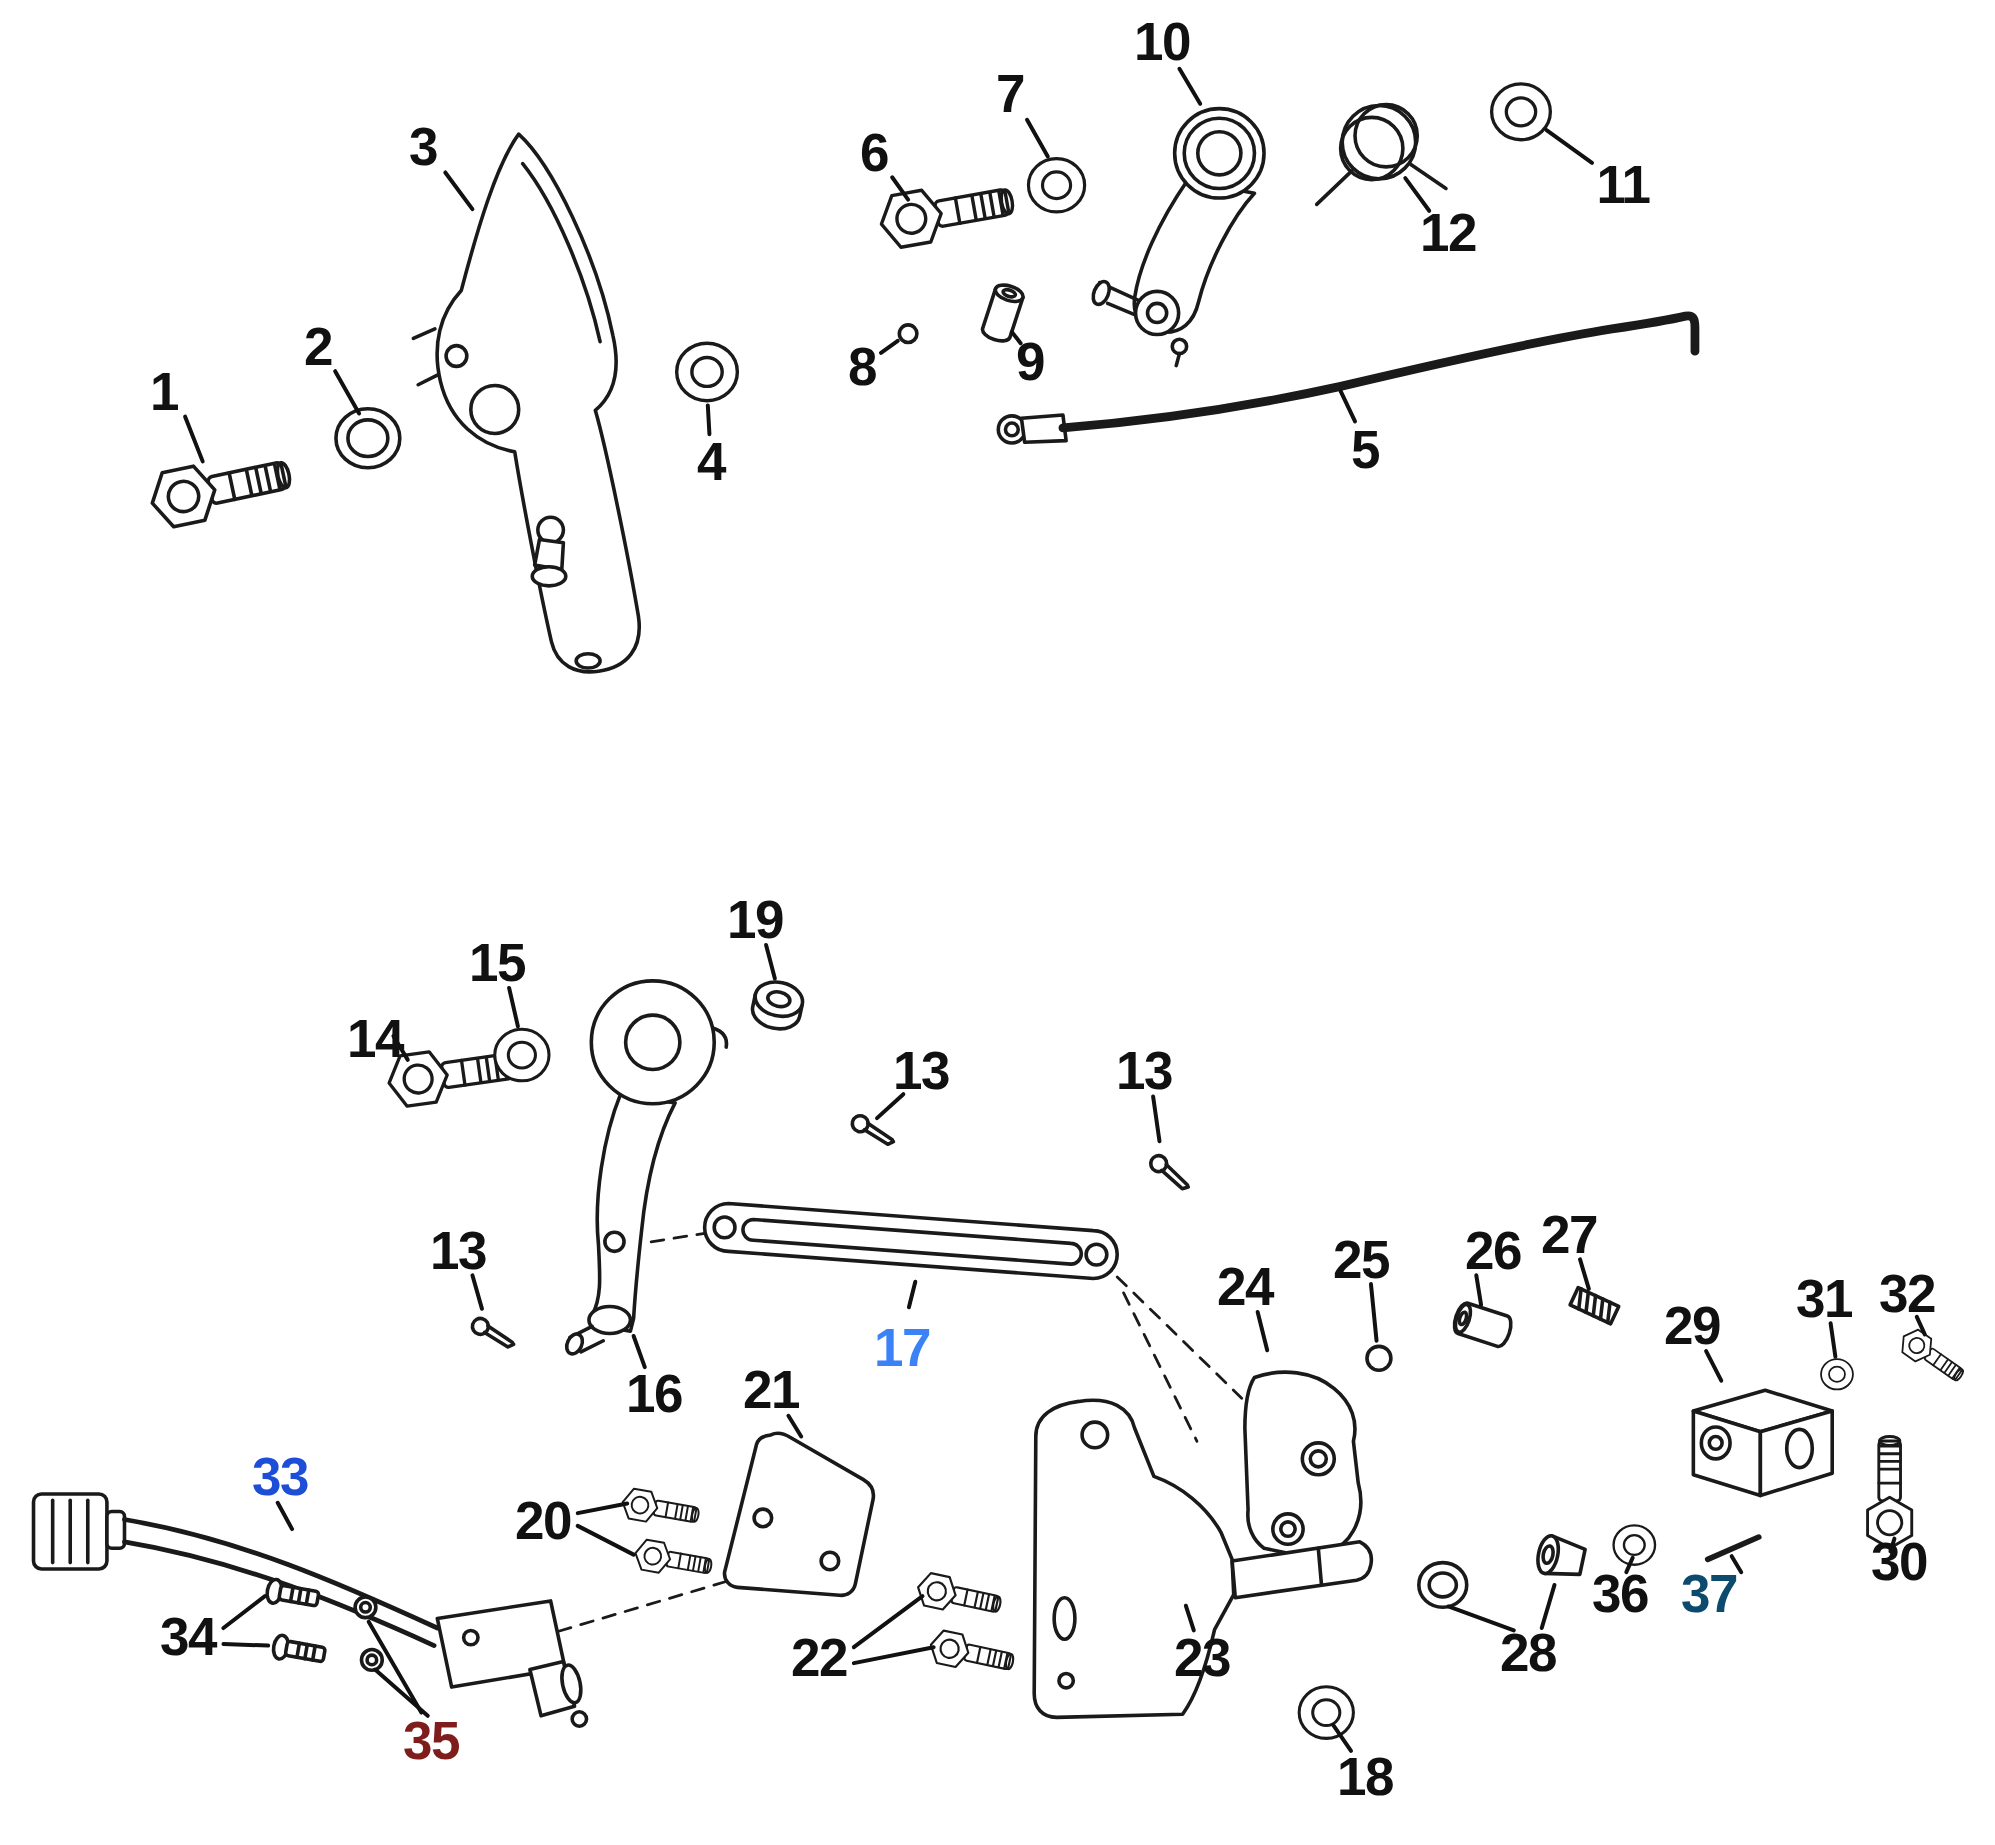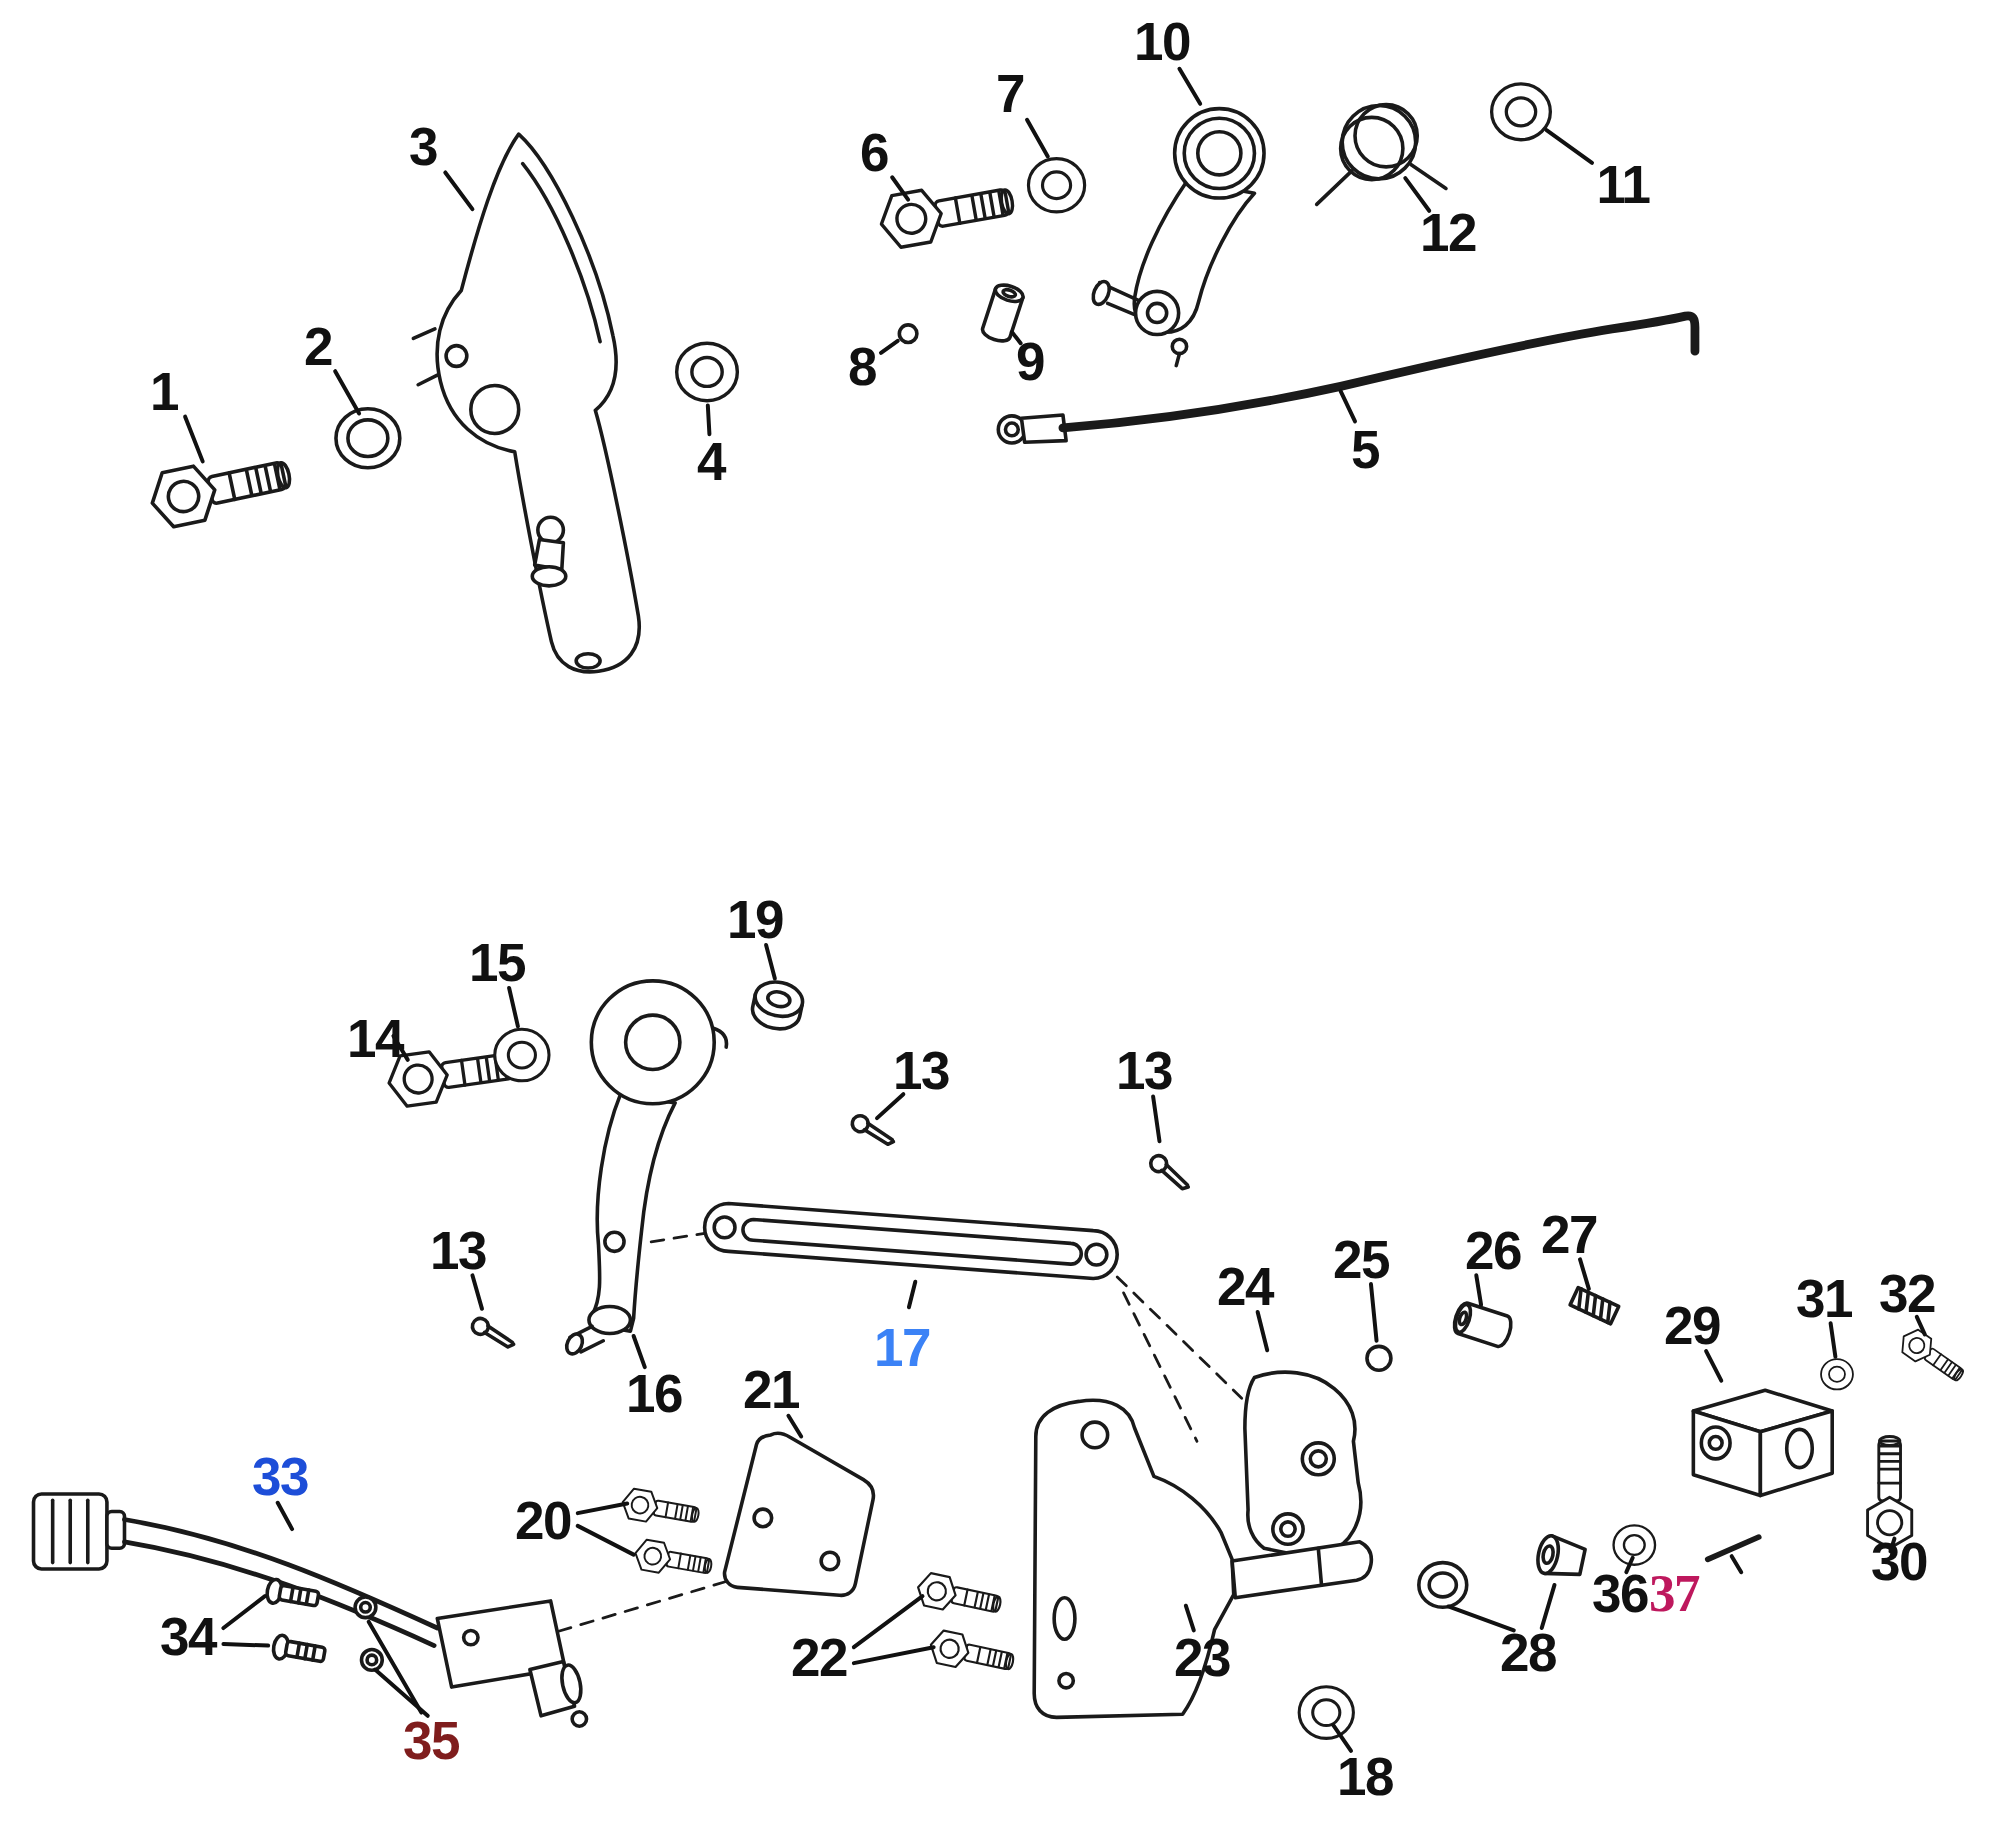--- a/index.html
+++ b/index.html
@@ -402,15 +402,15 @@
     <div class="callout" style="left: 1569px; top: 1234px; color: rgb(17, 17, 17);">27</div>
     <div class="callout" style="left: 1528px; top: 1652px; color: rgb(17, 17, 17);">28</div>
     <div class="callout" style="left: 1692px; top: 1325px; color: rgb(17, 17, 17);">29</div>
     <div class="callout" style="left: 1899px; top: 1561px; color: rgb(17, 17, 17);">30</div>
     <div class="callout" style="left: 1824px; top: 1298px; color: rgb(17, 17, 17);">31</div>
     <div class="callout" style="left: 1907px; top: 1293px; color: rgb(17, 17, 17);">32</div>
     <div class="callout" style="left: 280px; top: 1476px; color: #1d4ed8;">33</div>
     <div class="callout" style="left: 188px; top: 1636px; color: rgb(17, 17, 17);">34</div>
     <div class="callout" style="left: 431px; top: 1740px; color: #7f1d1d;">35</div>
     <div class="callout" style="left: 1620px; top: 1593px; color: rgb(17, 17, 17);">36</div>
-    <div class="callout" style="left: 1674px; top: 1593px; color: #be185d; font-family: Liberation Serif, serif;">37</div>
+    <div class="callout" style="left: 1709px; top: 1593px; color: #0c4a6e;">37</div>
   </div>
 
 
 </body></html>

